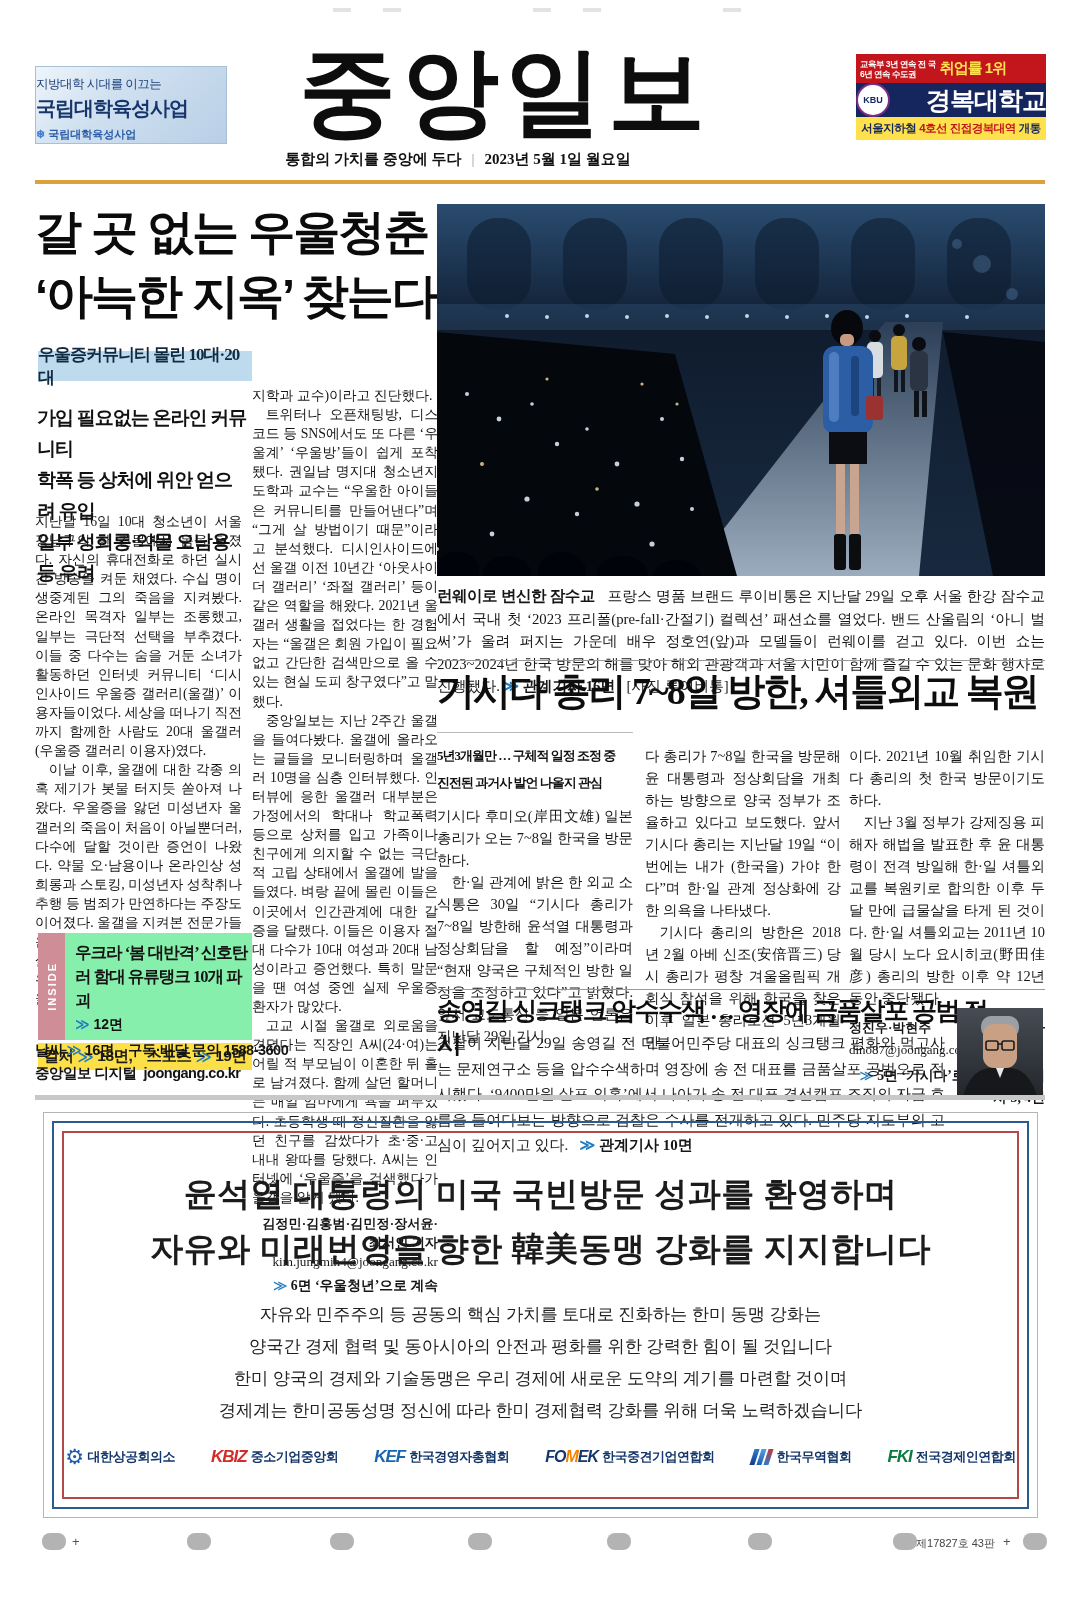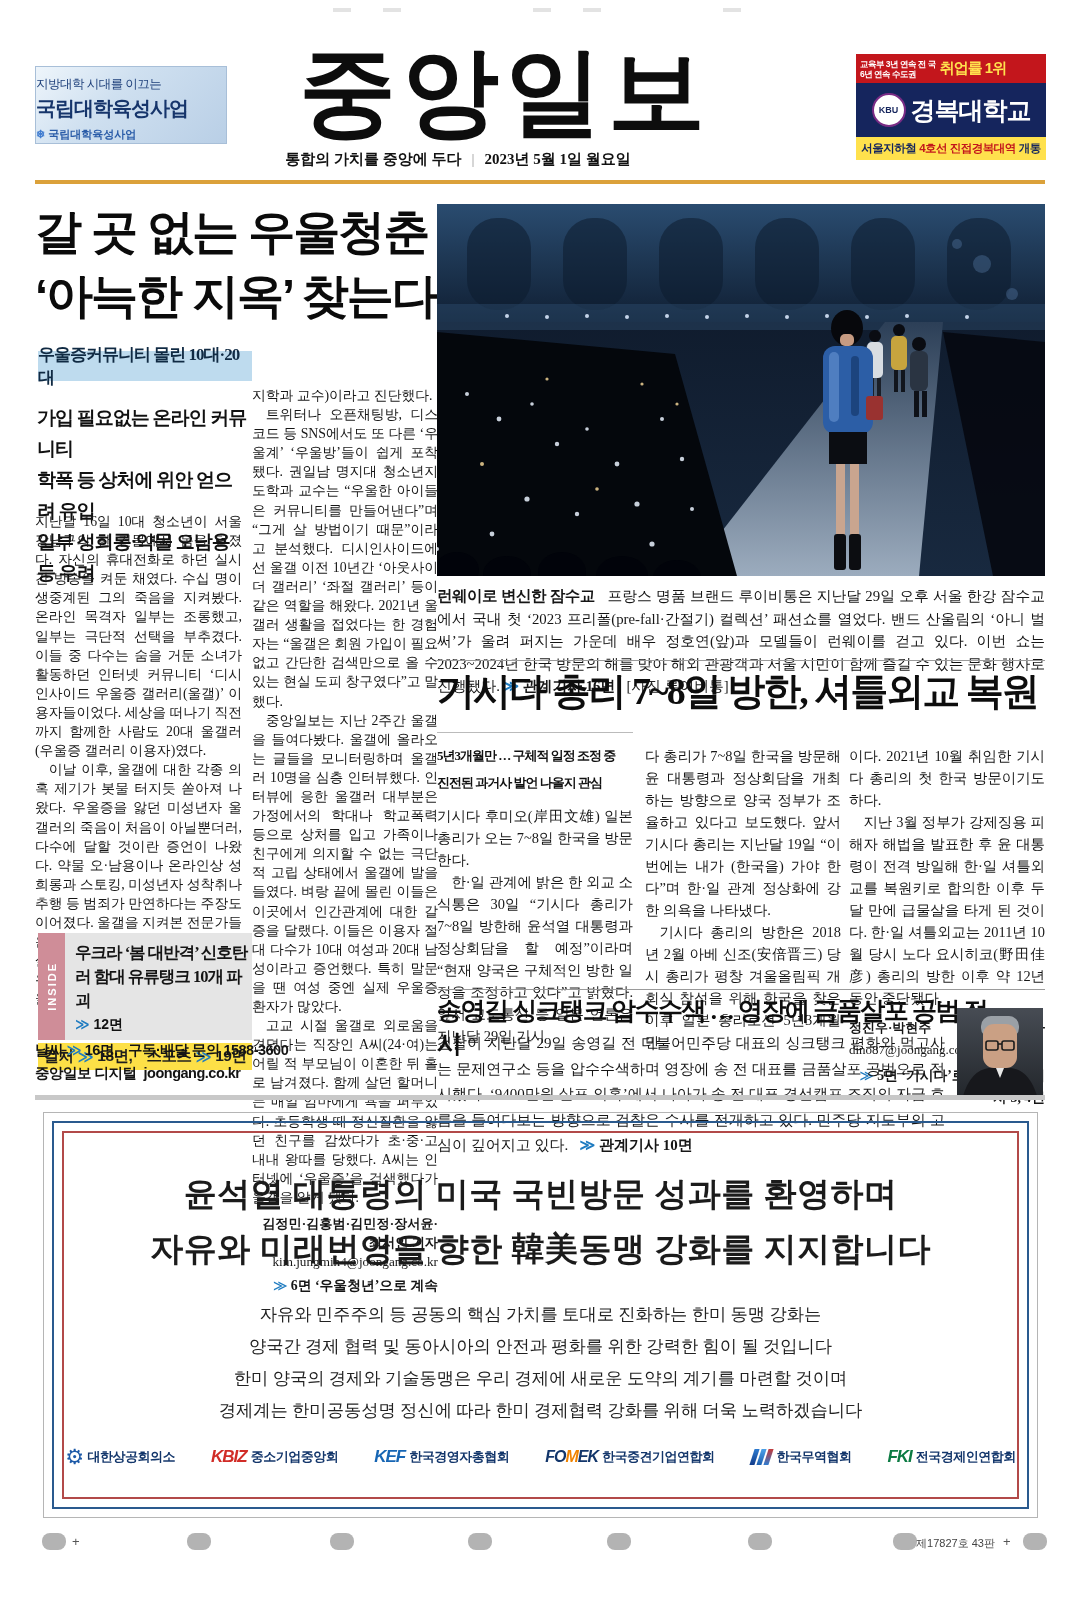--- a/index.html
+++ b/index.html
@@ -26,21 +26,21 @@
     font-family:"Liberation Sans","DejaVu Sans",sans-serif;}
   .lad .l3{font-size:11px;font-weight:700;color:#2a5ca8;margin-top:5px;}
   .lad .l3 .flake{color:#3f7bd0;margin-right:3px;}
 
   
   .rad{position:absolute;left:856px;top:54px;width:190px;height:102px;box-sizing:border-box;
     font-family:"Liberation Sans","DejaVu Sans",sans-serif;}
   .rad .band-top{height:29px;background:#c3161c;color:#fff;display:flex;align-items:center;padding:0 4px;box-sizing:border-box;}
   .rad .band-top .small{font-size:8.5px;font-weight:700;line-height:10px;letter-spacing:-0.5px;}
   .rad .band-top .big{font-size:15px;font-weight:900;color:#ffe14d;margin-left:4px;letter-spacing:-1px;white-space:nowrap;}
-  .rad .band-mid{height:54px;background:#15255d;color:#fff;display:flex;align-items:center;justify-content:center;gap:5px;}
+  .rad .band-mid{height:34px;background:#15255d;color:#fff;display:flex;align-items:center;justify-content:space-between;gap:5px;}
   .kbu-circle{width:34px;height:34px;border-radius:50%;background:#fff;display:flex;align-items:center;justify-content:center;
     border:2px solid #7a2c86;box-sizing:border-box;}
   .kbu-circle span{font-size:9px;font-weight:900;color:#15255d;}
   .rad .univ{font-size:25px;font-weight:900;letter-spacing:-1px;}
   .rad .band-bot{height:23px;background:#ffe14d;display:flex;align-items:center;justify-content:center;
     font-size:11.5px;font-weight:900;color:#15255d;letter-spacing:-0.5px;}
   .rad .band-bot .red{color:#c3161c;margin:0 3px;}
 
   .gold-rule{position:absolute;left:35px;top:180px;width:1010px;height:4px;background:#dba13a;}
 
@@ -61,21 +61,21 @@
   .byline-blk .nm{font-size:13.2px;font-weight:700;}
   .byline-blk .em{font-size:13.2px;}
   .cont{font-size:13.8px;font-weight:900;}
   .chev{color:#1e7bc0;font-weight:900;}
 
   
   .inside{position:absolute;left:38px;top:933px;width:214px;font-family:"Liberation Sans","DejaVu Sans",sans-serif;}
   .inside .row{display:flex;}
   .inside .lbl{width:27px;background:#cf8d98;color:#fff;display:flex;align-items:center;justify-content:center;}
   .inside .lbl span{writing-mode:vertical-rl;transform:rotate(180deg);font-size:11px;font-weight:700;letter-spacing:2px;}
-  .inside .content{flex:1;background:#e5e5e5;padding:8px 0 6px 10px;}
+  .inside .content{flex:1;background:#86efac;padding:8px 0 6px 10px;}
   .inside .content .t{font-size:16.5px;font-weight:700;line-height:24px;color:#141414;letter-spacing:-1px;
     font-family:"Liberation Serif","DejaVu Serif",serif;}
   .inside .content .pg{font-size:14px;font-weight:900;margin-top:3px;color:#111;}
   .inside .strip{margin-top:3px;background:#fde047;height:27px;display:flex;align-items:center;justify-content:center;
     font-size:15.5px;font-weight:700;color:#1d1d1d;letter-spacing:-0.5px;gap:4px;}
   .info-line{position:absolute;left:35px;font-size:14.5px;font-weight:700;color:#141414;
     font-family:"Liberation Sans","DejaVu Sans",sans-serif;letter-spacing:-0.5px;}
 
   
   .photo{position:absolute;left:437px;top:204px;width:608px;height:372px;background:#0c1626;}

